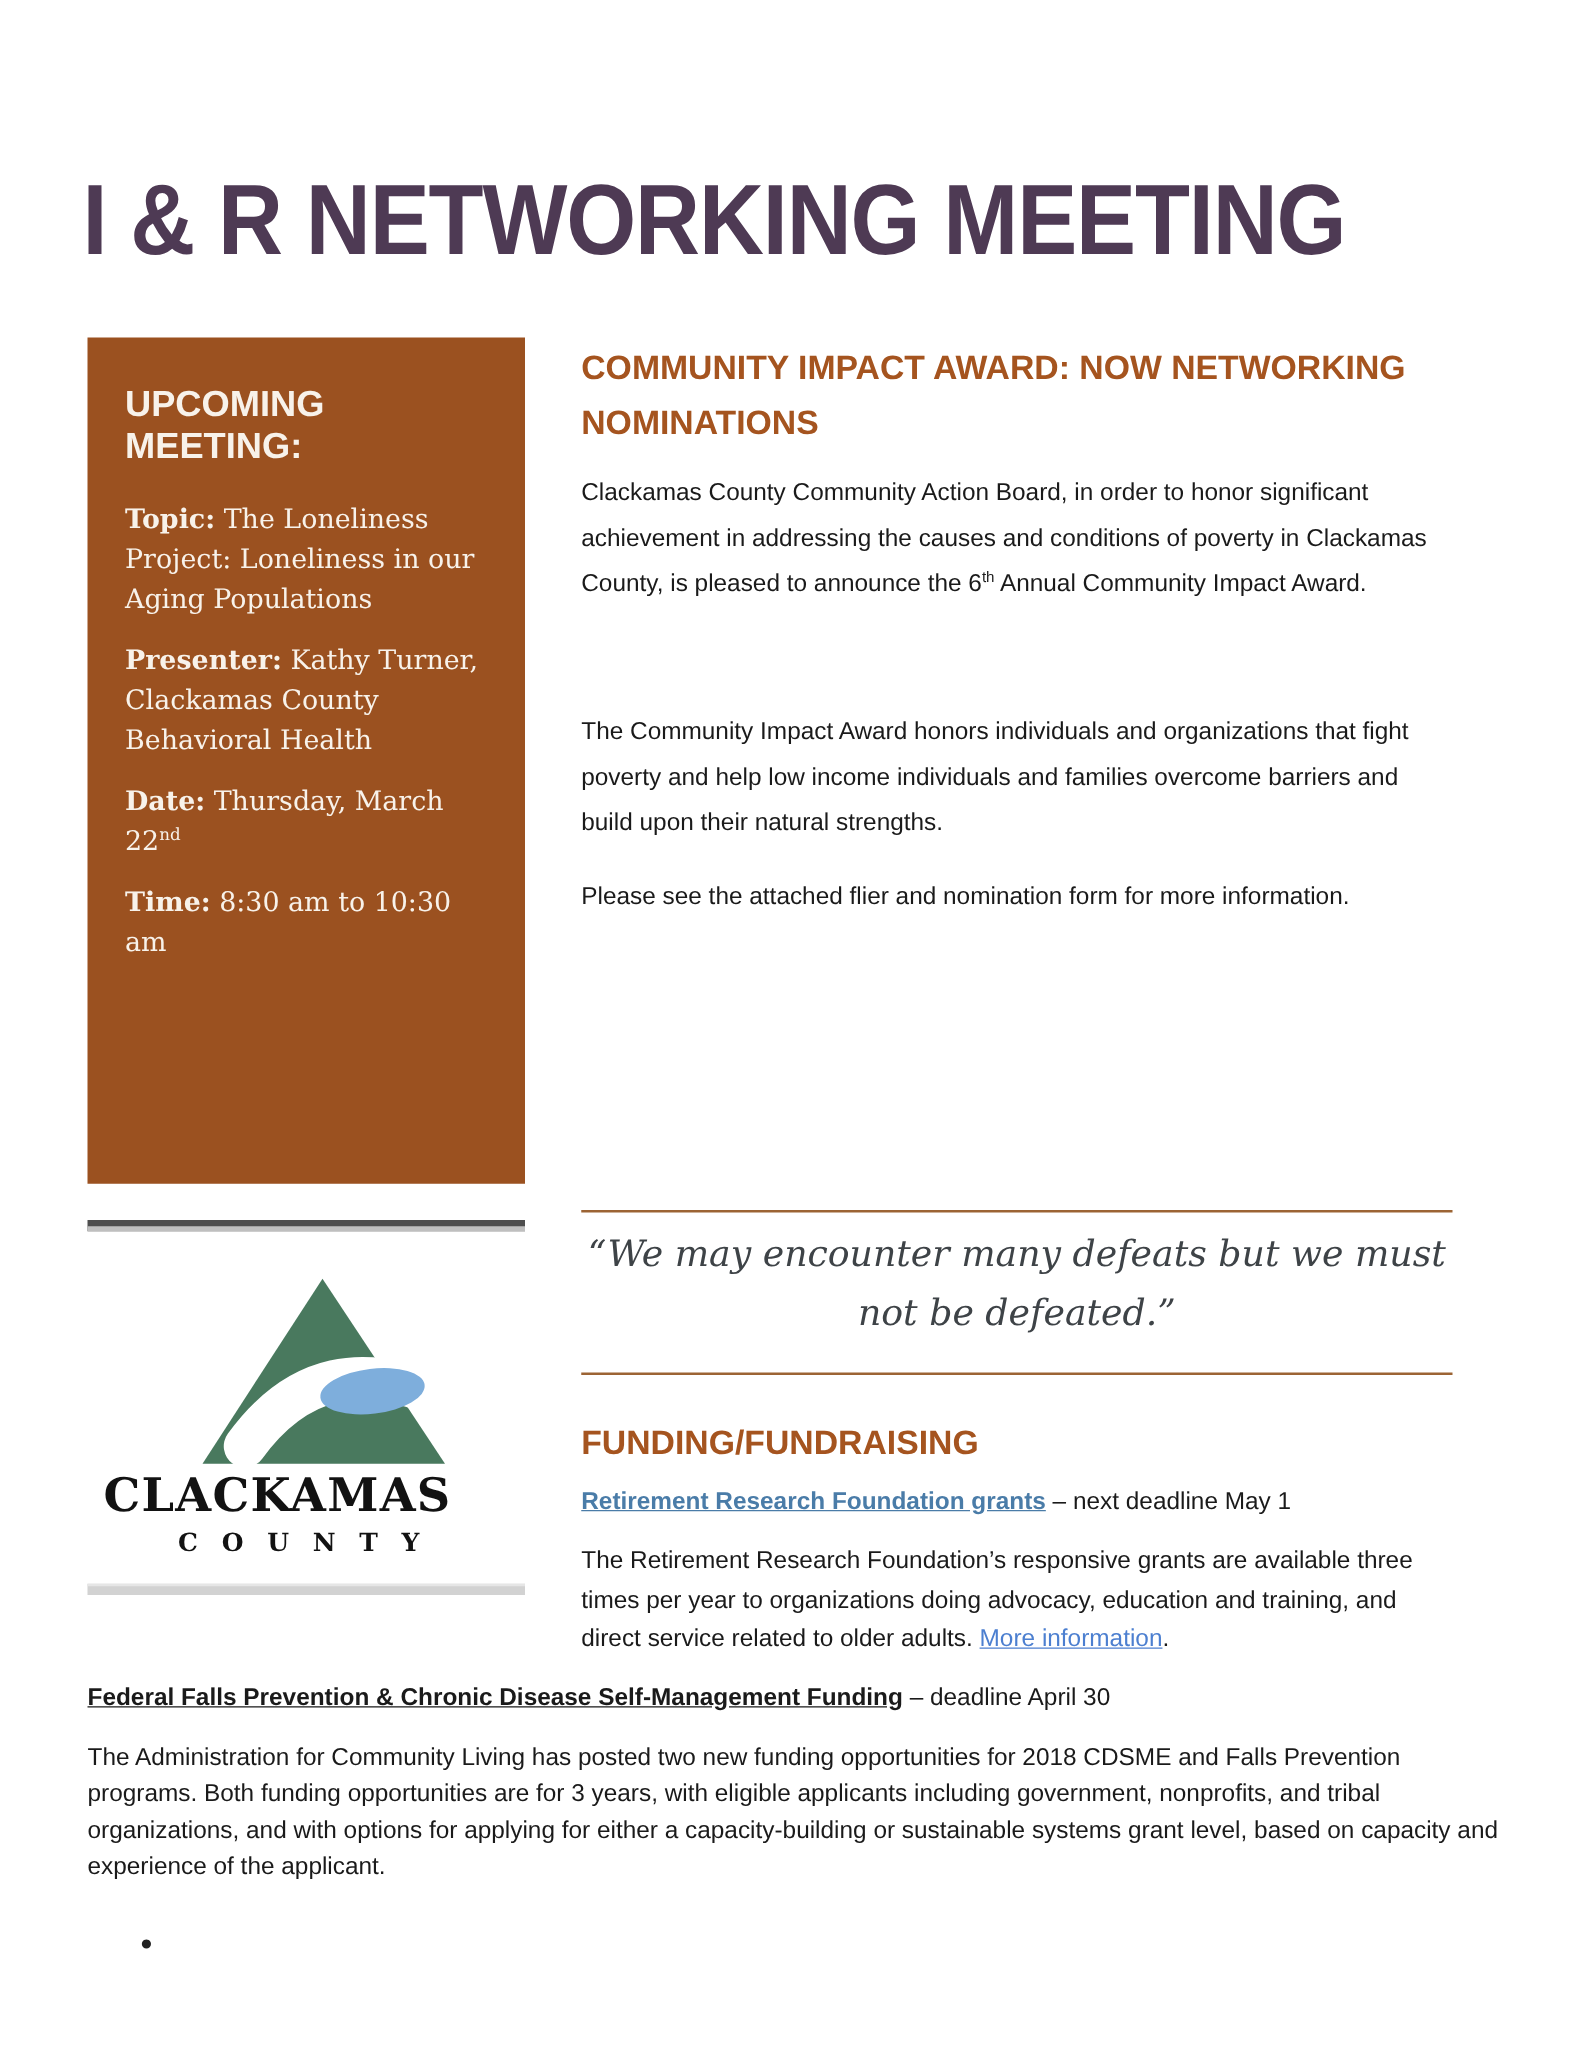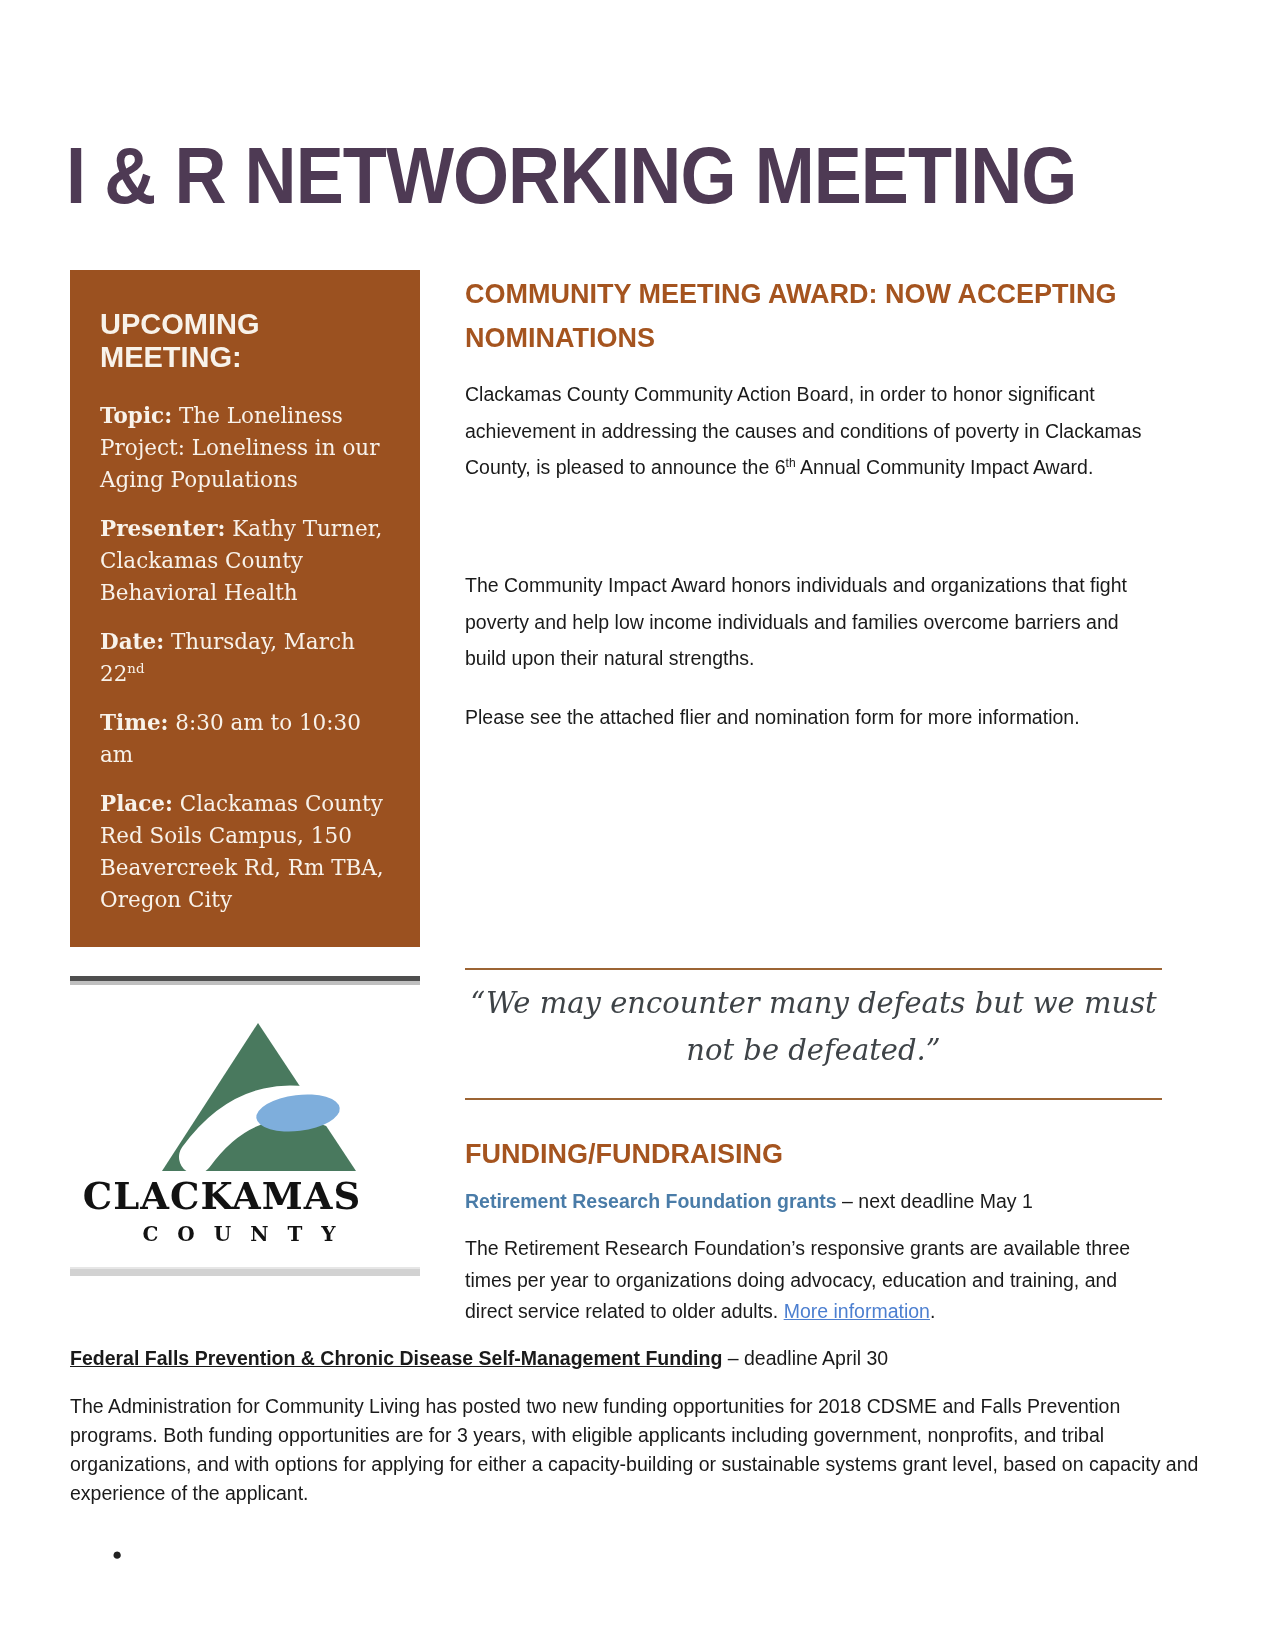--- a/index.html
+++ b/index.html
@@ -61,21 +61,21 @@
   .p-single{font-size:19.5px;line-height:31.5px;margin:0;}
   .quote-block{
     border-top:2px solid var(--rule-brown);border-bottom:2px solid var(--rule-brown);
     padding:10px 0 24px 0;text-align:center;
     font-family:"DejaVu Serif","Liberation Serif",serif;font-style:italic;
     color:var(--quote-gray);
   }
   .quote-line{font-size:29px;line-height:47px;}
   .quote-attr{font-size:29px;line-height:29px;margin-top:30px;}
   a{cursor:pointer;}
-  .link-steel{color:var(--steel-link);font-weight:bold;}
+  .link-steel{color:var(--steel-link);font-weight:bold;text-decoration:underline;}
   .link-bright{color:var(--bright-link);text-decoration:underline;}
   .link-dark{color:var(--body-black);font-weight:bold;text-decoration:underline;}
   .deadline{font-size:19.5px;}
 
   
   .fw{position:absolute;left:70px;width:1142px;}
   .p-bottom{font-size:19.5px;line-height:29px;margin:0;}
   .bullet-row{
     display:flex;align-items:flex-start;
     font-family:"DejaVu Serif","Liberation Serif",serif;font-size:21.5px;
@@ -89,36 +89,35 @@
 <div class="page">
 
   <h1 class="main-title">I &amp; R NETWORKING MEETING</h1>
 
   <div class="meeting-box">
     <div class="box-heading">UPCOMING MEETING:</div>
     <p><b>Topic:</b><span> The Loneliness Project: Loneliness in our Aging Populations</span></p>
     <p><b>Presenter:</b><span> Kathy Turner, Clackamas County Behavioral Health</span></p>
     <p><b>Date:</b><span> Thursday, March 22</span><sup class="ord">nd</sup></p>
     <p><b>Time:</b><span> 8:30 am to 10:30 am</span></p>
-    <p><b>Place:</b><span> Clackamas County Red Soils Campus, 150 Beavercreek Rd, Rm TBA, Oregon City</span></p>
   </div>
 
   <div class="logo-block">
     <div class="logo-topbar"></div>
     <svg class="logo-svg" width="350" height="262" viewBox="0 0 350 262">
       <polygon points="188,28 286,176 92,176" fill="#49795e"></polygon>
       <path d="M126,162 C168,104 222,94 284,124" stroke="#ffffff" stroke-width="34" fill="none" stroke-linecap="round"></path>
       <ellipse cx="228" cy="118" rx="42" ry="18" fill="#7eaedc" transform="rotate(-7 228 118)"></ellipse>
       <text x="152" y="214" text-anchor="middle" font-family="DejaVu Serif, serif" font-weight="bold" font-size="37" letter-spacing="1" fill="#121212">CLACKAMAS</text>
       <text x="172" y="246" text-anchor="middle" font-family="DejaVu Serif, serif" font-weight="bold" font-size="20" letter-spacing="6" fill="#121212">C O U N T Y</text>
     </svg>
     <div class="logo-bottombar"></div>
   </div>
 
-  <h2 class="rc section-heading" style="top: 272px; position: absolute;">COMMUNITY MEETING AWARD: NOW ACCEPTING NOMINATIONS</h2>
+  <h2 class="rc section-heading" style="top: 272px; position: absolute;">COMMUNITY IMPACT AWARD: NOW NETWORKING NOMINATIONS</h2>
 
   <p class="rc p-double" style="top: 376px; position: absolute;"><span>Clackamas County Community Action Board, in order to honor significant achievement in addressing the causes and conditions of poverty in Clackamas County, is pleased to announce the 6</span><sup class="ord">th</sup><span> Annual Community Impact Award.</span></p>
 
   <p class="rc p-double" style="top: 567px; position: absolute;">The Community Impact Award honors individuals and organizations that fight poverty and help low income individuals and families overcome barriers and build upon their natural strengths.</p>
 
   <p class="rc p-double" style="top: 699px; position: absolute;">Please see the attached flier and nomination form for more information.</p>
 
   <div class="rc quote-block" style="top: 928px; position: absolute;">
     <div class="quote-line">“We may encounter many defeats but we must</div>
     <div class="quote-line">not be defeated.”</div>

